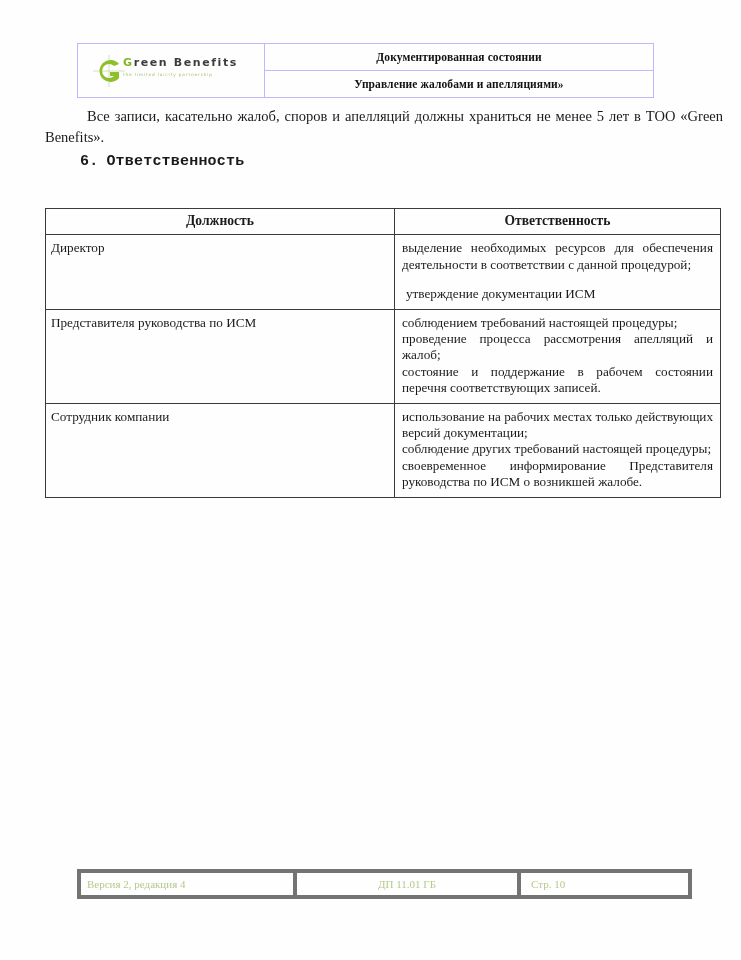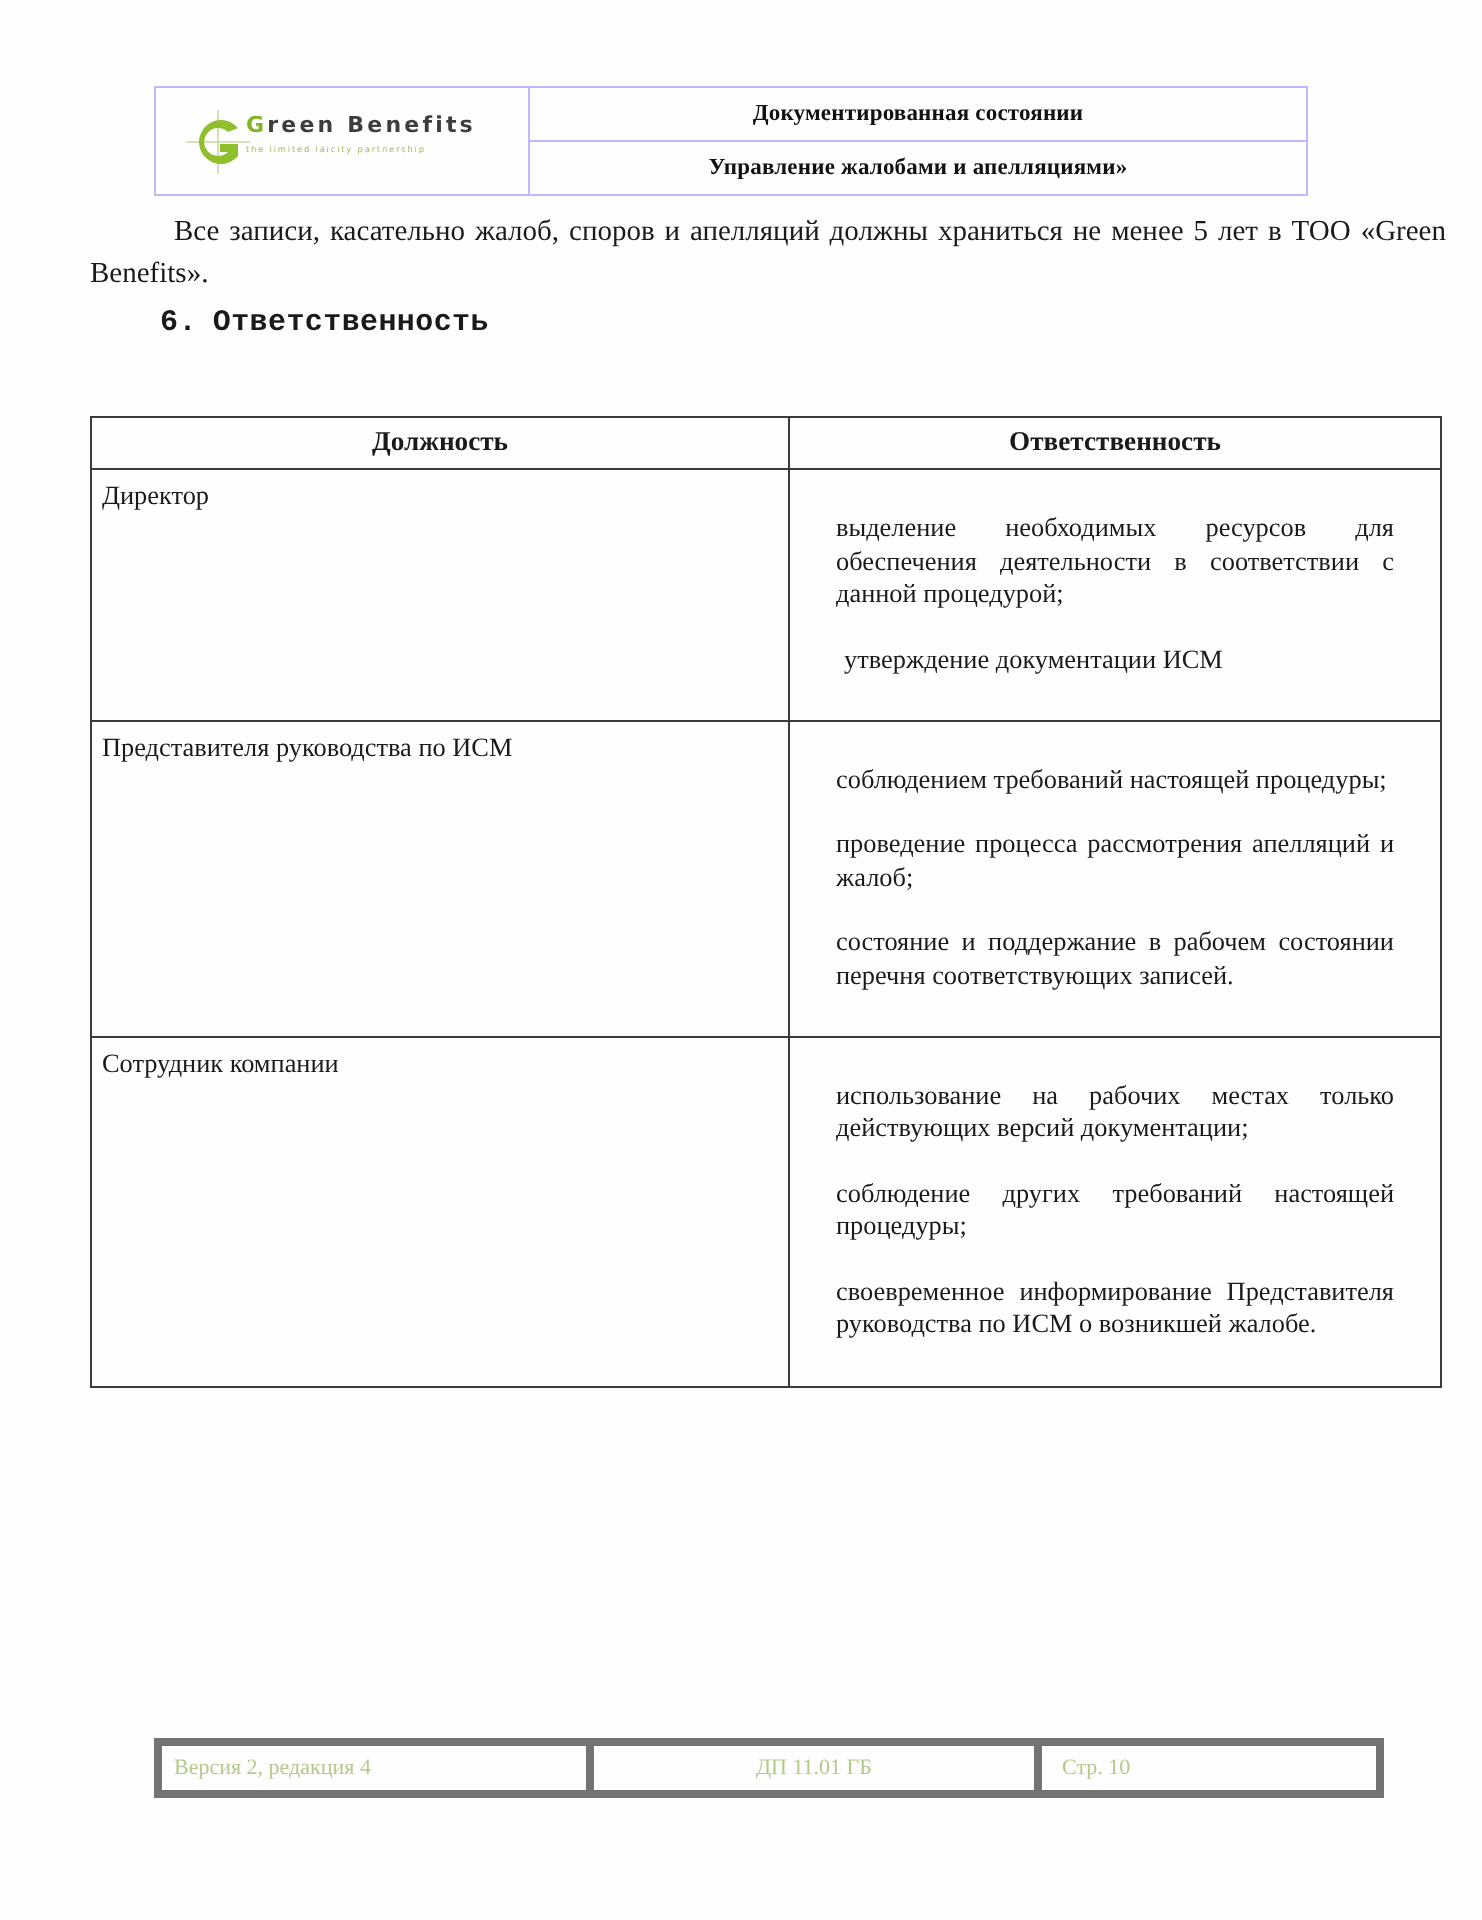--- a/index.html
+++ b/index.html
@@ -144,21 +144,21 @@
   .resp-table td.role {
     padding: 5px 6px 6px 5px;
     text-align: left;
   }
   .resp-table td.duty {
     padding: 5px 7px 6px 7px;
     text-align: justify;
     text-justify: inter-word;
   }
   .duty p {
-    margin: 16px;
+    margin: 0;
   }
   .duty p.spaced {
     margin-top: 13px;
     text-indent: 4px;
   }
 
   
   .footer-table {
     position: absolute;
     left: 77px;

